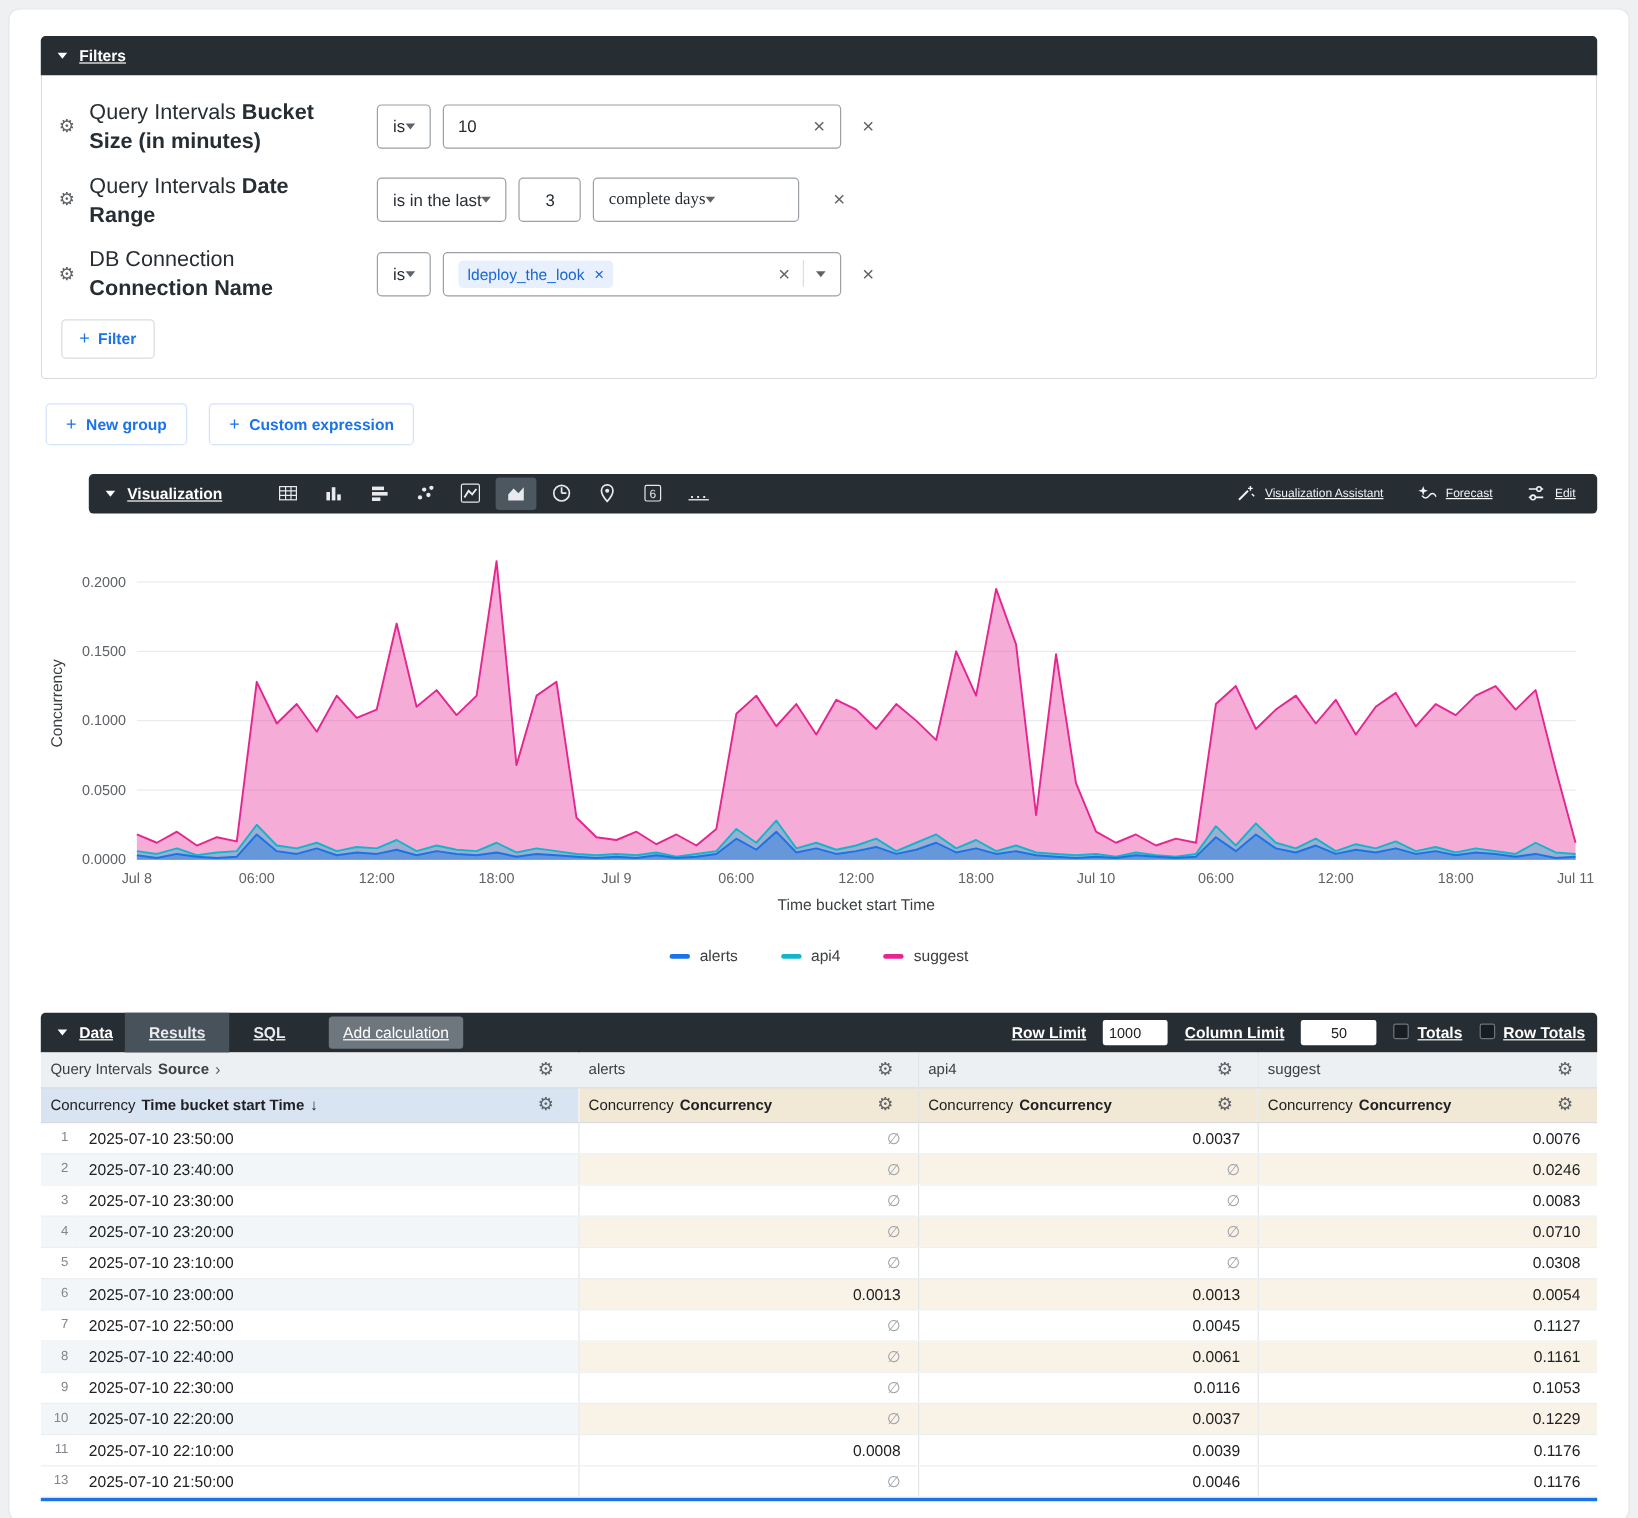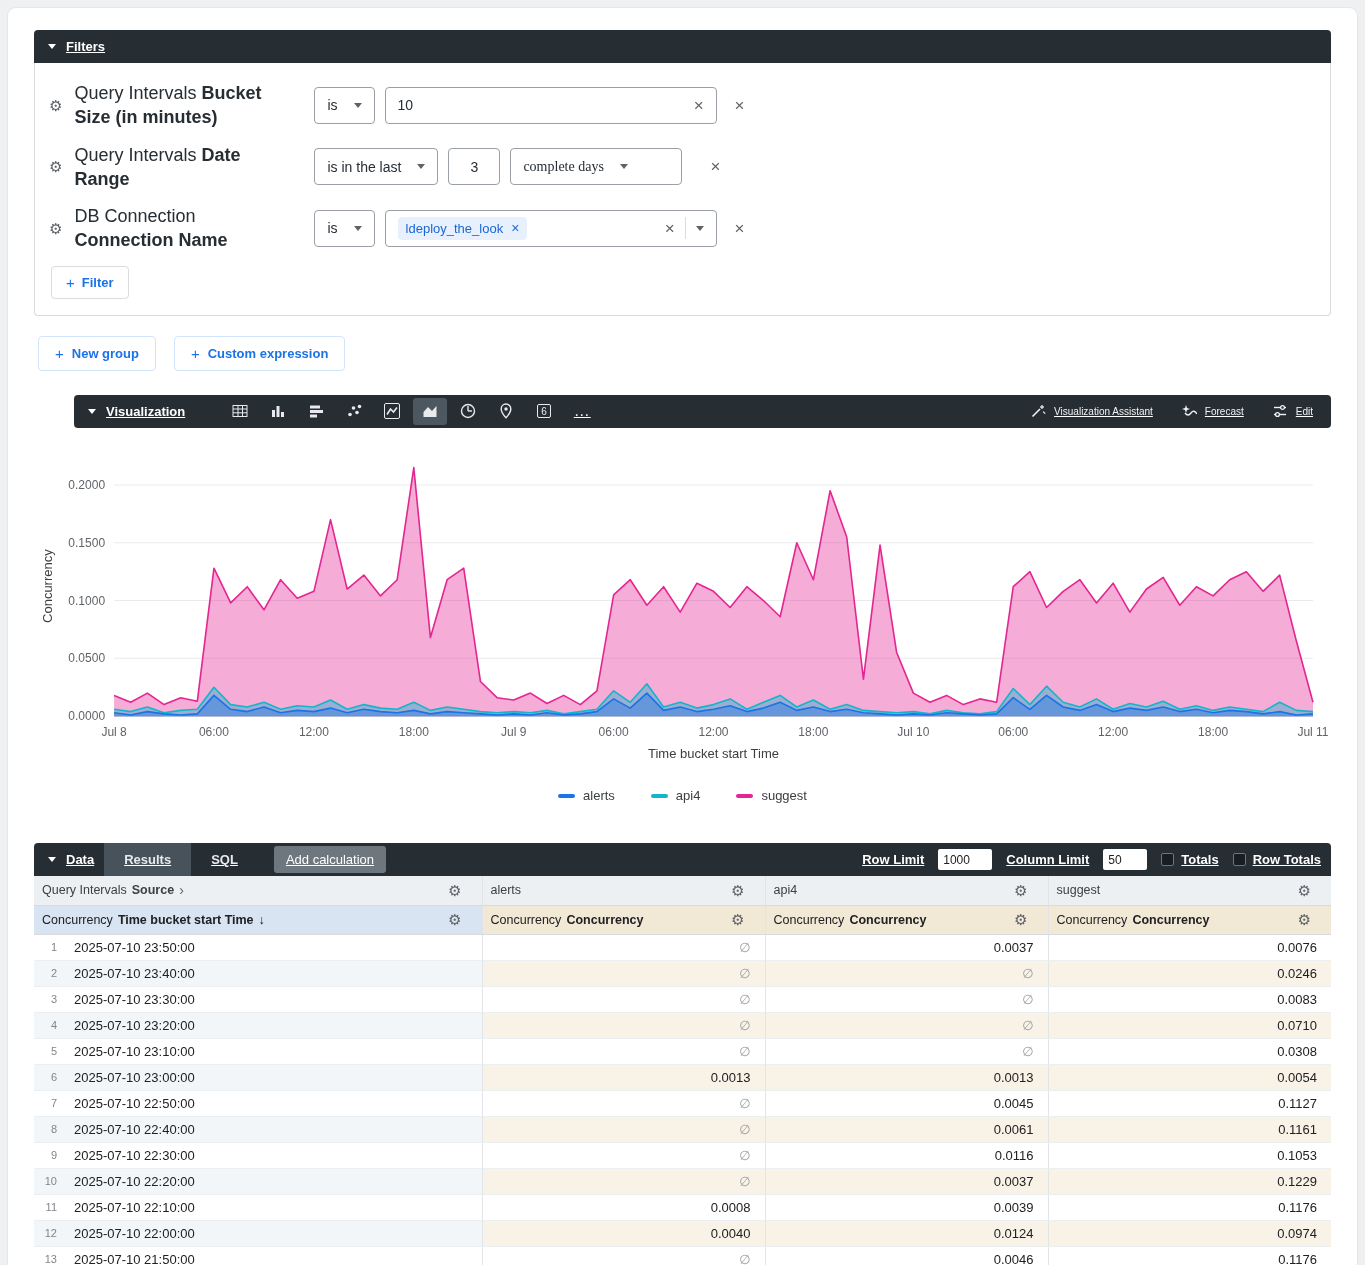--- a/index.html
+++ b/index.html
@@ -15,21 +15,21 @@
   
   .filters-body { border:1px solid #d7dbdf; border-top:none; border-radius:0 0 4px 4px; padding:18px 18px 16px 14px; display:flex; background:#fff; }
   .and-col { width:78px; display:flex; align-items:center; justify-content:center; }
   .and-chip { background:#e8f0fe; color:#1a73e8; font-weight:700; font-size:12px; padding:5px 10px; border-radius:4px; cursor:pointer; }
   .filter-rows { flex:1; }
   .filter-row { display:flex; align-items:center; margin-bottom:13px; }
   .gear { color:#5f6368; font-size:15px; margin-right:12px; cursor:pointer; line-height:1; }
   .f-label { width:224px; font-size:18px; line-height:1.35; margin-right:16px; }
   .f-label b { font-weight:700; }
   .ctrl { border:1px solid #9aa0a6; border-radius:4px; height:37px; display:flex; align-items:center; font-size:14px; background:#fff; }
-  .select { padding:0 12px; margin-right:10px; cursor:pointer; gap:16px; }
+  .select { padding:0 12px; margin-right:10px; cursor:pointer; gap:0; }
   .caret-sm { width:0; height:0; border-left:4px solid transparent; border-right:4px solid transparent; border-top:5px solid #5f6368; }
   .value-box { width:332px; padding:0 12px; justify-content:space-between; margin-right:0; }
   .x-glyph { color:#5f6368; font-size:17px; line-height:1; cursor:pointer; }
   .outer-x { margin-left:18px; }
   .num-box { width:52px; justify-content:center; margin-right:10px; cursor:text; }
   .chip { background:#e8f0fe; color:#1967d2; font-size:13px; padding:4px 8px; border-radius:4px; display:flex; align-items:center; gap:8px; cursor:pointer; }
   .chip .x-glyph { color:#1967d2; font-size:14px; }
   .combo-right { display:flex; align-items:center; gap:10px; }
   .vdiv { width:1px; height:22px; background:#dadce0; }
   .add-filter-btn { border:1px solid #dadce0; background:#fff; color:#1a73e8; font-size:13px; font-weight:700; border-radius:4px; height:33px; padding:0 14px; display:inline-flex; align-items:center; gap:7px; cursor:pointer; margin-left:2px; }
@@ -53,23 +53,23 @@
   .tick { fill:#5f6368; font-size:12px; font-family:"Liberation Sans",sans-serif; }
   .axis-title { fill:#3c4043; font-size:13px; font-family:"Liberation Sans",sans-serif; }
 
   
   .data-bar { margin-top:30px; border-radius:4px 4px 0 0; padding-right:10px; }
   .tab { height:33px; display:flex; align-items:center; padding:0 20px; font-size:13px; font-weight:700; color:#e8eaed; cursor:pointer; }
   .tab.active { background:#47525a; }
   .add-calc { margin-left:16px; background:#6e777e; border:none; color:#fff; font-size:13px; padding:6px 12px; border-radius:3px; cursor:pointer; }
   .data-right { margin-left:auto; display:flex; align-items:center; gap:14px; font-size:13px; font-weight:700; }
   .limit-input { width:54px; height:21px; border:none; border-radius:2px; font-size:12px; padding:0 5px; font-family:"Liberation Sans",sans-serif; color:#202124; background:#fff; }
-  .limit-input.small { width:44px; }
+  .limit-input.small { width:63px;text-align:center; }
   .cbx { width:13px; height:13px; background:#171d22; border:1px solid #6d767d; border-radius:2px; display:inline-block; cursor:pointer; }
-  .cb-group { display:flex; align-items:center; gap:7px; }
+  .cb-group { display:flex; gap:7px; }
 
   
   .table-wrap { border-bottom:3px solid #1a73e8; }
   table { width:100%; border-collapse:collapse; table-layout:fixed; font-size:13px; }
   col.c-num { width:32px; } col.c-dim { width:416px; }
   th, td { padding:0 8px; height:26px; font-weight:400; text-align:left; white-space:nowrap; overflow:hidden; }
   tr.group-hdr th { background:#edf0f2; border-bottom:1px solid #d7dbdf; height:29px; font-size:12.5px; color:#3c4043; }
   tr.col-hdr th { height:29px; border-bottom:1px solid #d7dbdf; font-size:12.5px; color:#202124; }
   th .hcell { display:flex; align-items:center; gap:5px; }
   th .hcell .sp { flex:1; }
@@ -501,27 +501,20 @@
               <td class="meas">0.0037</td>
               <td class="meas">0.1229</td>
             </tr>
             <tr>
               <td class="rownum">11</td>
               <td class="dim">2025-07-10 22:10:00</td>
               <td class="meas">0.0008</td>
               <td class="meas">0.0039</td>
               <td class="meas">0.1176</td>
             </tr>
-            <tr class="striped">
-              <td class="rownum">12</td>
-              <td class="dim">2025-07-10 22:00:00</td>
-              <td class="meas">0.0040</td>
-              <td class="meas">0.0124</td>
-              <td class="meas">0.0974</td>
-            </tr>
             <tr>
               <td class="rownum">13</td>
               <td class="dim">2025-07-10 21:50:00</td>
               <td class="meas"><span class="nul">∅</span></td>
               <td class="meas">0.0046</td>
               <td class="meas">0.1176</td>
             </tr>
           </tbody>
       </table>
     </div>

